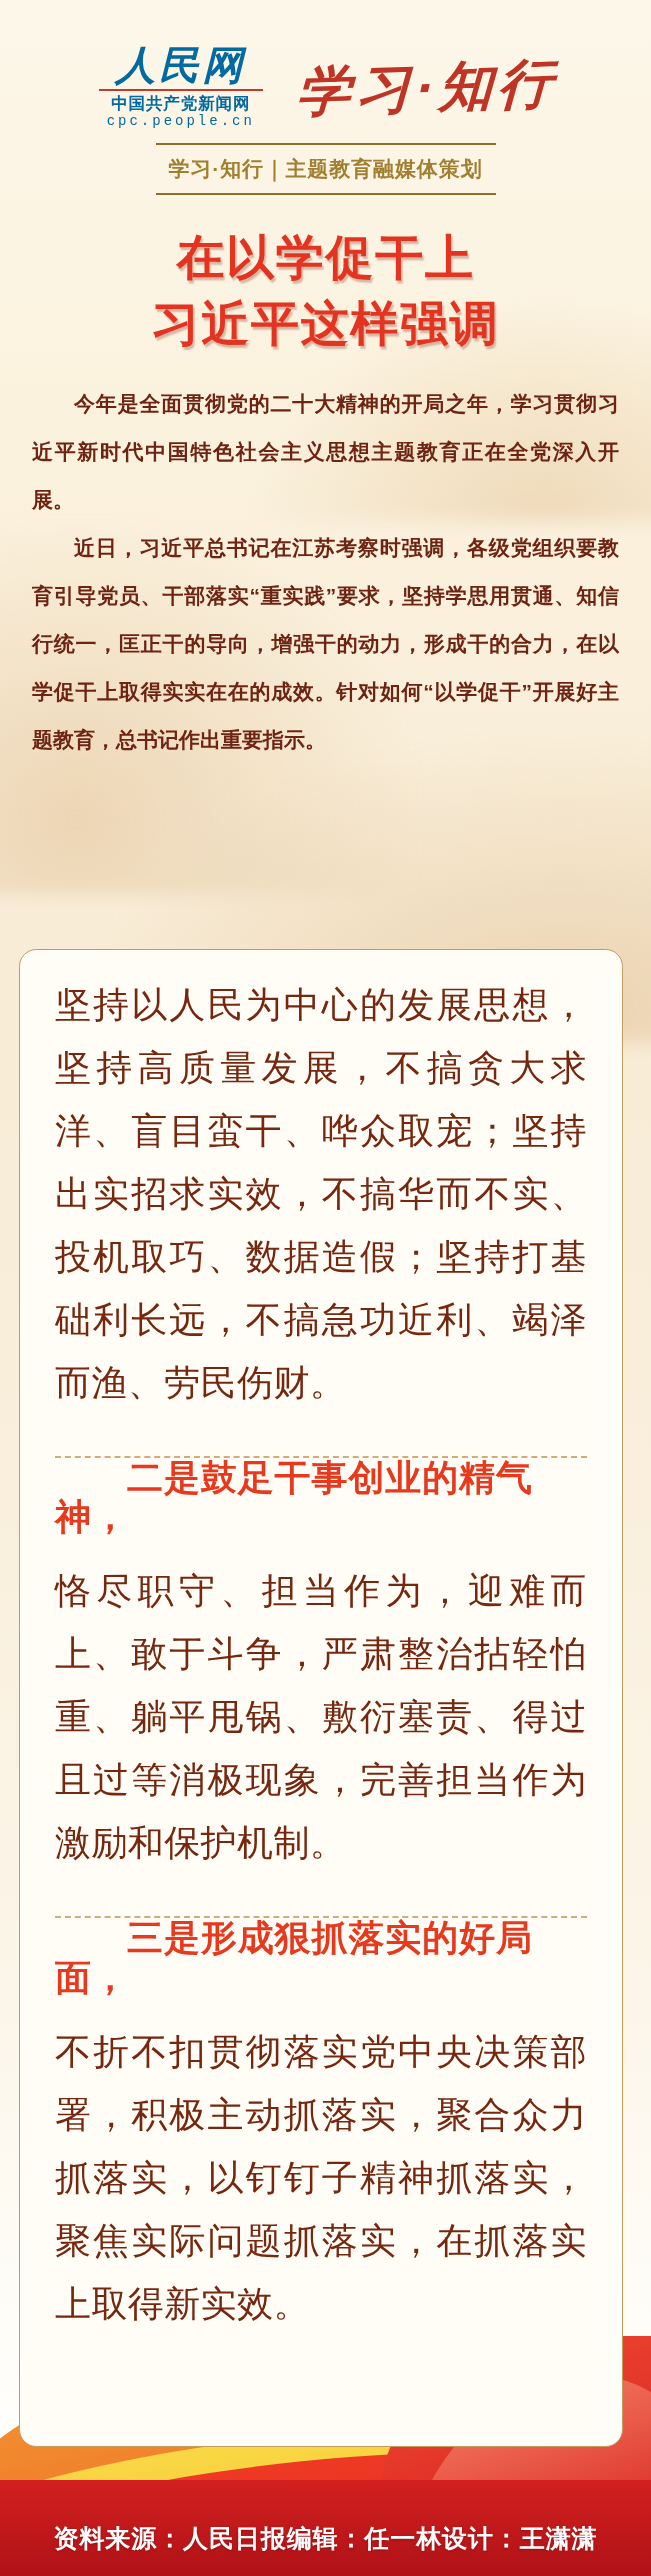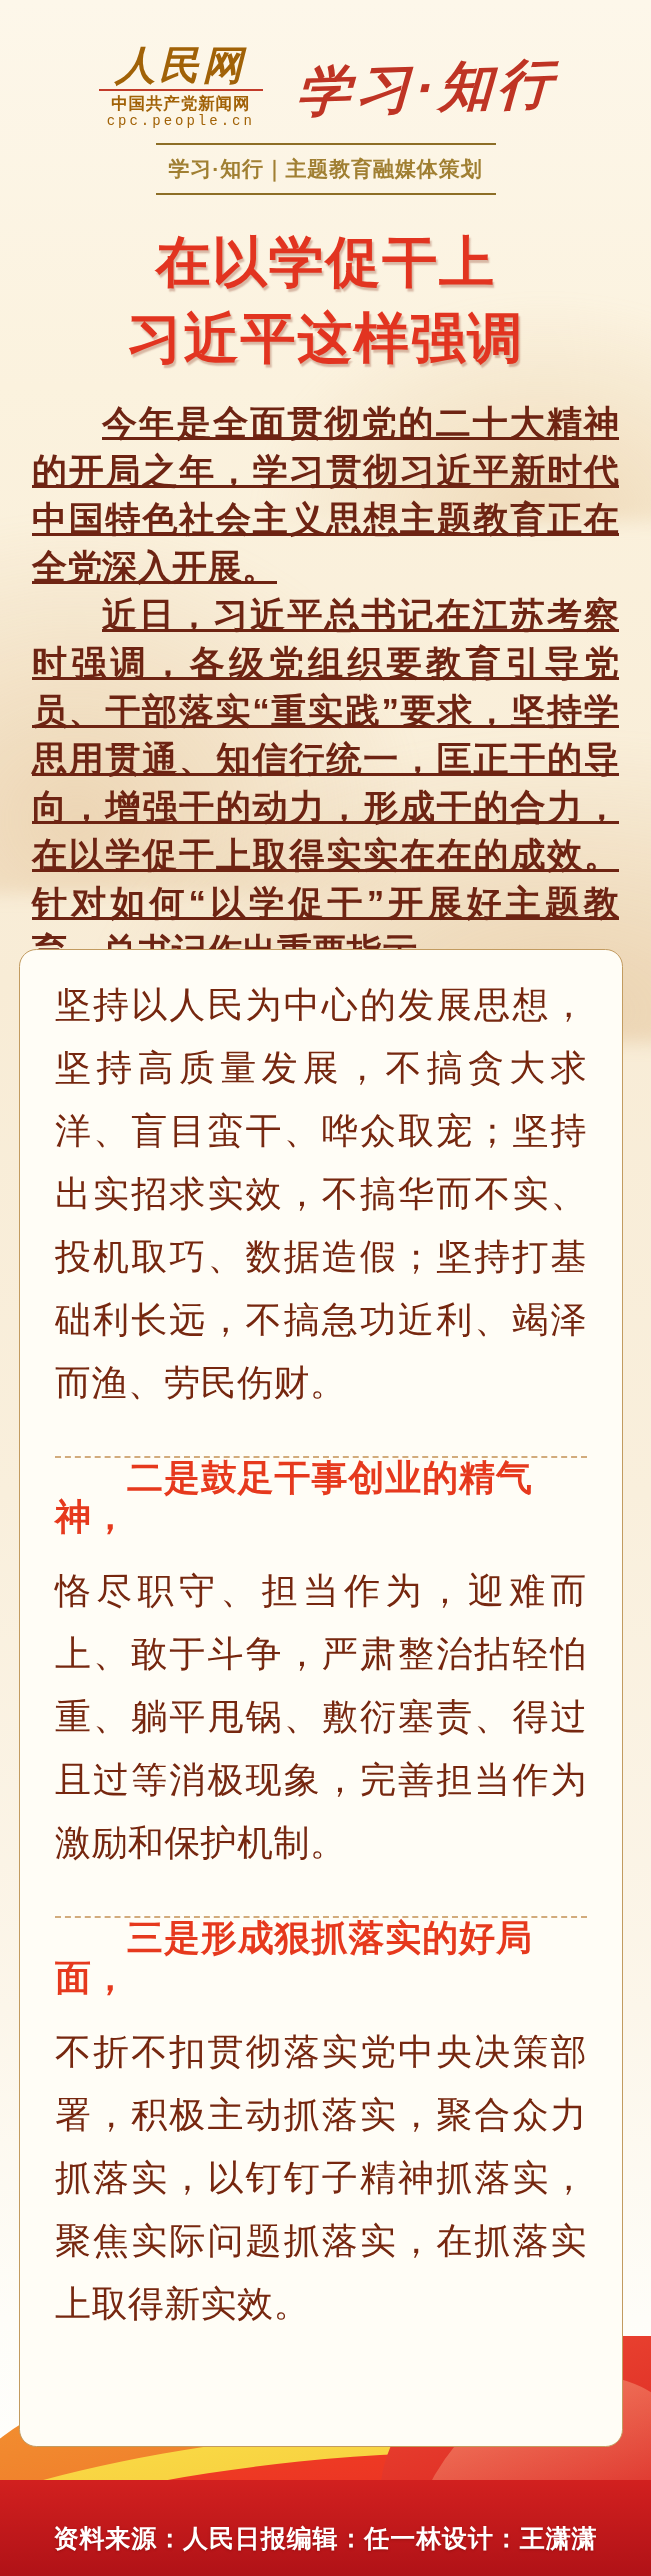--- a/index.html
+++ b/index.html
@@ -13,39 +13,39 @@
   .hill1{top:295px;right:-52px;width:452px;height:226px;
     background:radial-gradient(ellipse at 65% 100%,rgba(226,190,142,.45),rgba(226,190,142,0) 70%);}
   .hill2{top:521px;left:-69px;width:486px;height:373px;
     background:radial-gradient(ellipse at 30% 80%,rgba(219,178,128,.40),rgba(219,178,128,0) 72%);}
   .hill3{top:730px;right:-35px;width:608px;height:313px;
     background:radial-gradient(ellipse at 80% 90%,rgba(214,170,116,.38),rgba(214,170,116,0) 70%);}
 
   
   .masthead{position:relative;padding-top:45px;text-align:center;z-index:3;}
   .logo-row{display:flex;justify-content:center;align-items:center;gap:29.5px;}
-  .logo-left{width:174px;color:#a16207;}
+  .logo-left{width:174px;color:#0369a1;}
   .logo-brand{font-size:40px;font-weight:900;font-style:italic;letter-spacing:3.5px;line-height:1;}
   .logo-underline{height:2.6px;background:#c23b2a;margin:3.5px 5.2px 2.6px;}
   .logo-subbrand{font-size:16.5px;font-weight:900;letter-spacing:0.9px;line-height:1.2;}
   .logo-domain{font-size:14px;font-weight:400;letter-spacing:3px;font-family:"Liberation Mono","DejaVu Sans Mono",monospace;}
   .logo-callig{font-size:54px;font-weight:900;font-style:italic;color:#bf3424;
     transform:skewX(-4deg) rotate(-2deg);letter-spacing:5.2px;line-height:1;}
   .series-bar{width:340px;margin:14px auto 0;padding:10px 0;
     border-top:2.6px solid #8d6e26;border-bottom:2.6px solid #8d6e26;
     color:#a07f32;font-size:21px;font-weight:700;letter-spacing:0.9px;}
 
   
   .main-title{margin-top:29.5px;text-align:center;color:#e23420;font-weight:900;
-    font-size:55px;line-height:1.38;letter-spacing:1.7px;z-index:3;position:relative;
+    font-size:48px;line-height:1.38;letter-spacing:1.7px;z-index:3;position:relative;
     text-shadow:1.7px 2.6px 1.7px rgba(122,28,8,.28);}
 
   
   .intro{position:relative;z-index:3;margin:22.6px 32px 0;color:#6e2413;
-    font-size:35px;line-height:48px;font-weight:600;text-align:justify;text-decoration:underline;}
+    font-size:21px;line-height:48px;font-weight:600;text-align:justify;}
   .intro p{margin:0;text-indent:2em;}
 
   
   .card{position:absolute;left:19px;top:949px;width:604px;height:1498px;z-index:4;
     background:#fffdf6;border:1.7px solid #c29b60;border-radius:17.4px;
     box-sizing:border-box;padding:0 35px;}
   .sec-heading{margin:0;color:#e6391d;font-size:36px;font-weight:900;
     text-indent:2em;line-height:1.1;letter-spacing:0.9px;}
   .sec-heading.first{margin-top:59px;}
   .sec-heading.later{}

